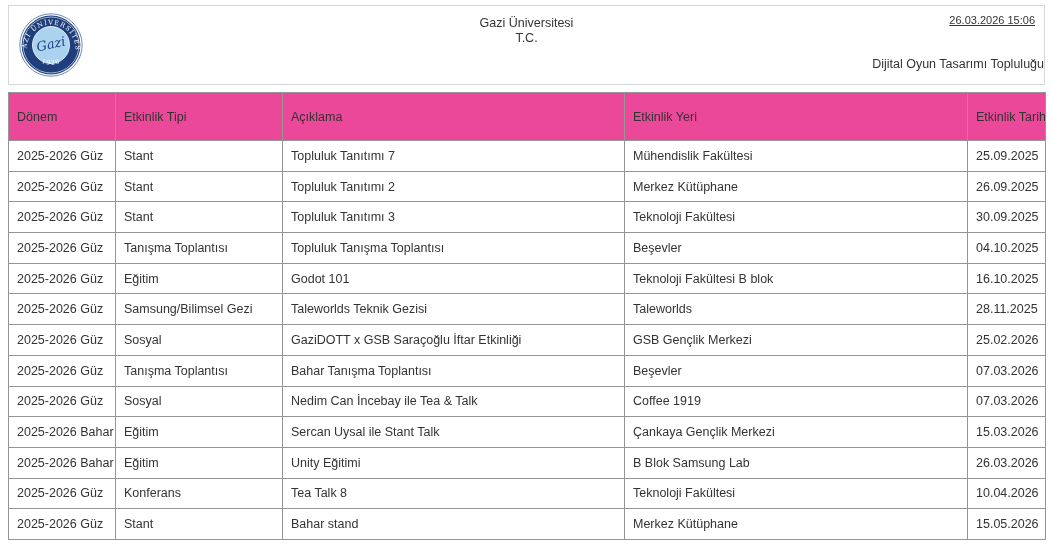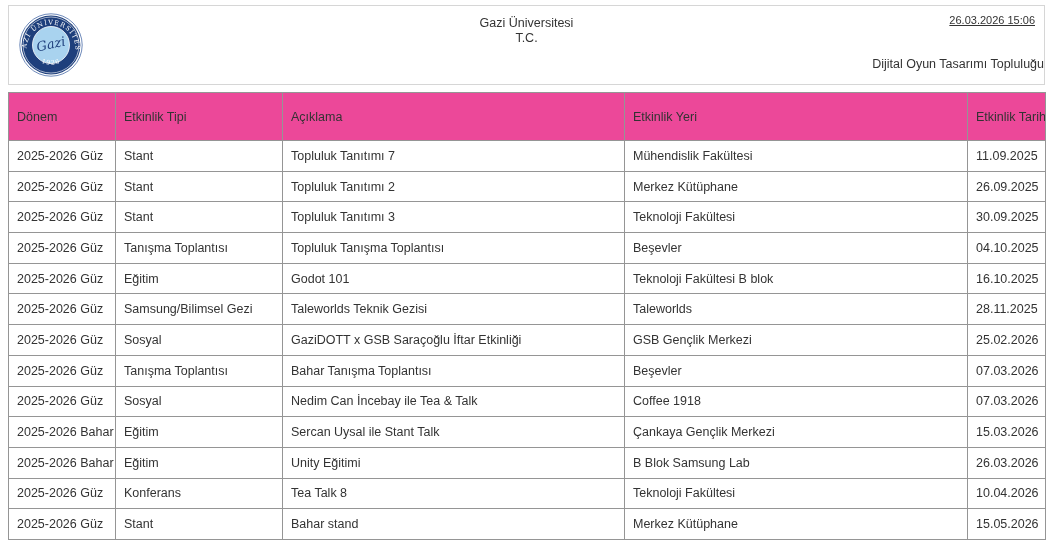--- a/index.html
+++ b/index.html
@@ -134,21 +134,21 @@
         <th>Etkinlik Yeri</th>
         <th>Etkinlik Tarihi</th>
       </tr>
     </thead>
     <tbody id="events-body">
         <tr>
           <td>2025-2026 Güz</td>
           <td>Stant</td>
           <td>Topluluk Tanıtımı 7</td>
           <td>Mühendislik Fakültesi</td>
-          <td>11.09.2025</td>
+          <td>25.09.2025</td>
         </tr>
         <tr>
           <td>2025-2026 Güz</td>
           <td>Stant</td>
           <td>Topluluk Tanıtımı 2</td>
           <td>Merkez Kütüphane</td>
           <td>26.09.2025</td>
         </tr>
         <tr>
           <td>2025-2026 Güz</td>
@@ -189,21 +189,21 @@
           <td>2025-2026 Güz</td>
           <td>Tanışma Toplantısı</td>
           <td>Bahar Tanışma Toplantısı</td>
           <td>Beşevler</td>
           <td>07.03.2026</td>
         </tr>
         <tr>
           <td>2025-2026 Güz</td>
           <td>Sosyal</td>
           <td>Nedim Can İncebay ile Tea &amp; Talk</td>
-          <td>Coffee 1918</td>
+          <td>Coffee 1919</td>
           <td>07.03.2026</td>
         </tr>
         <tr>
           <td>2025-2026 Bahar</td>
           <td>Eğitim</td>
           <td>Sercan Uysal ile Stant Talk</td>
           <td>Çankaya Gençlik Merkezi</td>
           <td>15.03.2026</td>
         </tr>
         <tr>

